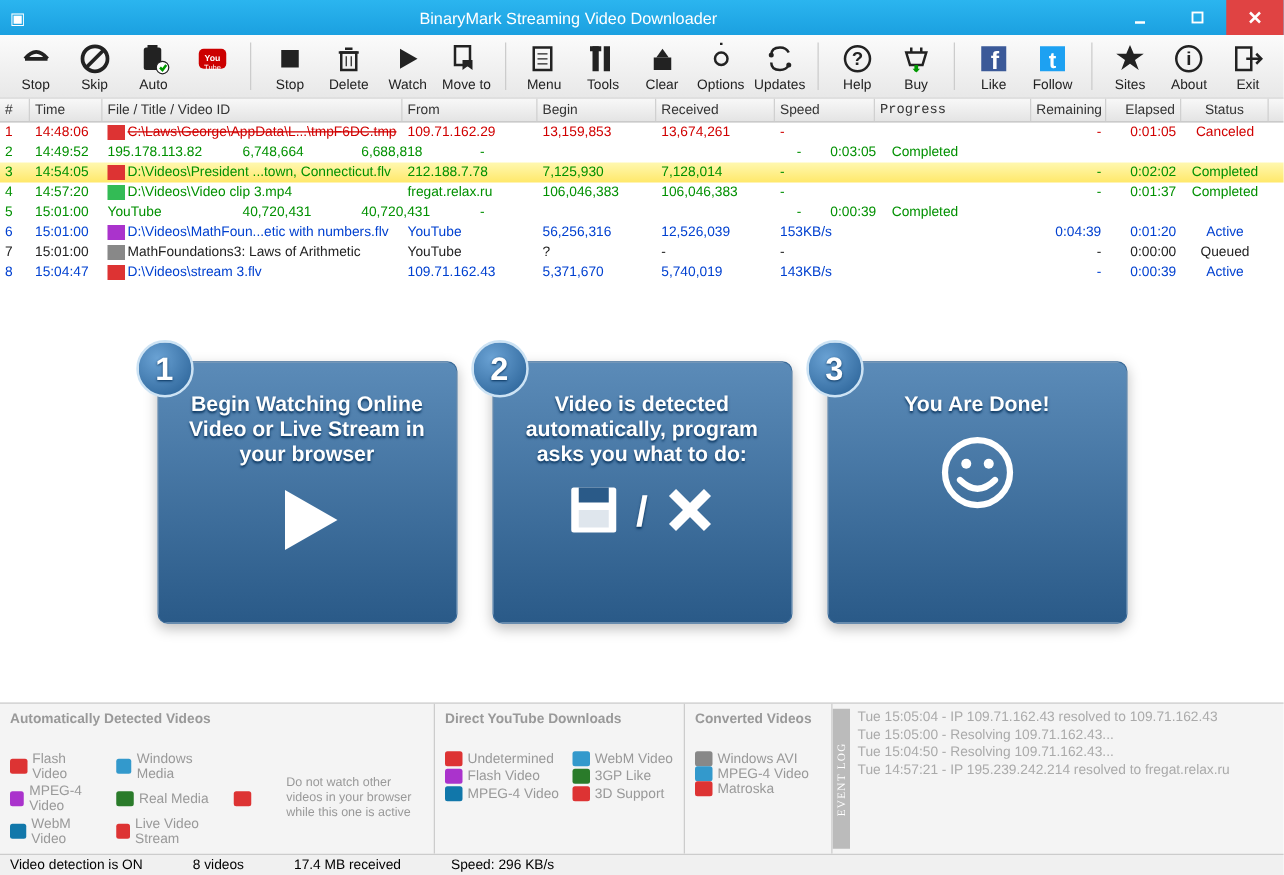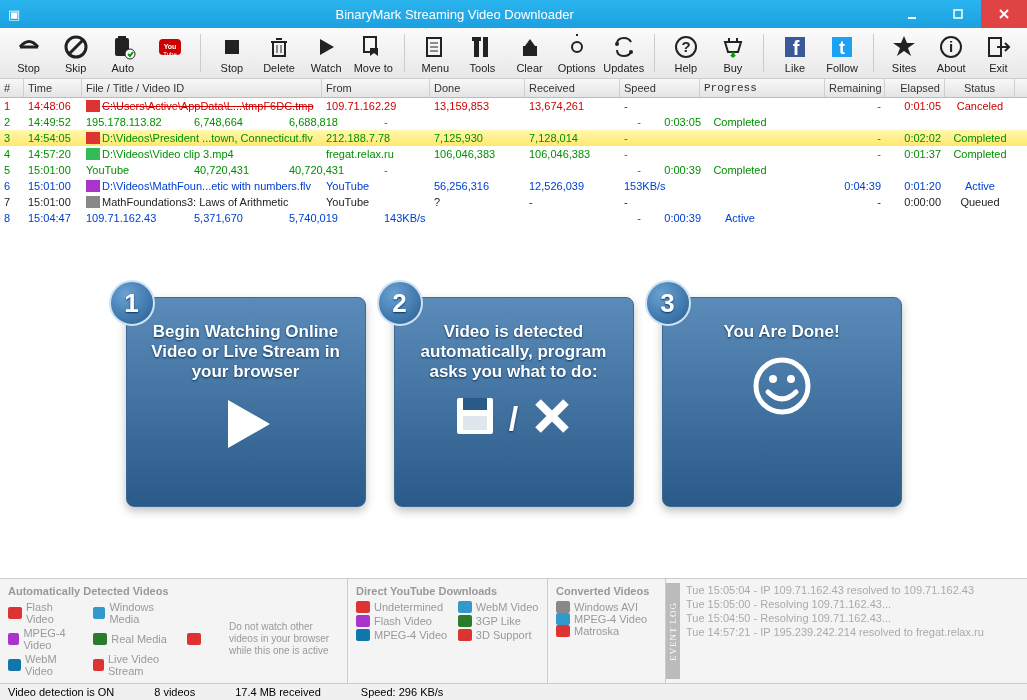--- a/index.html
+++ b/index.html
@@ -29,21 +29,21 @@
 .c-prog { width: 125px; position: relative; font-family: Liberation Mono, monospace; }
 .c-rem { width: 60px; text-align: right; }
 .c-elap { width: 60px; text-align: right; }
 .c-stat { width: 70px; text-align: center; }
 .hero { flex: 1; display: flex; justify-content: center; align-items: center; gap: 28px; padding: 10px; }
 .card { position: relative; width: 240px; height: 210px; background: linear-gradient(#5b8bb8,#2a5a88); border: 1px solid #3a6a98; border-radius: 8px; color: #fff; text-align: center; padding: 24px 12px 12px; font-size: 17px; font-weight: bold; text-shadow: 0 1px 2px #05305a; box-shadow: 0 4px 10px rgba(0,0,0,.25); }
 .card .badge { position: absolute; top: -18px; left: -18px; width: 46px; height: 46px; border-radius: 50%; background: radial-gradient(circle at 35% 30%,#6aa2d4,#255d92); border: 2px solid #cde3f4; display: flex; align-items: center; justify-content: center; font-size: 26px; color: #fff; font-weight: bold; }
 .card .cicons { margin-top: 12px; display: flex; justify-content: center; align-items: center; gap: 12px; }
 .bottom { display: flex; border-top: 1px solid #ccc; background: #f4f4f4; font-size: 11px; }
 .panel { padding: 6px 8px; border-right: 1px solid #ccc; }
-.panel h4 { color: #999; font-size: 11px; font-weight: bold; margin-bottom: 4px; }
+.panel h4 { color: #999; font-size: 11px; font-weight: bold; margin-bottom: 20px; }
 .panel .grid { display: grid; grid-template-columns: repeat(2,auto); gap: 2px 10px; }
 .panel .grid3 { display: grid; grid-template-columns: repeat(3,auto); gap: 2px 10px; }
 .chip { display: flex; align-items: center; gap: 4px; color: #999; }
 .chip .sq { width: 14px; height: 12px; border-radius: 2px; }
 .log { flex: 1; padding: 4px 6px 4px 20px; position: relative; color: #aaa; font-family: "Courier New", monospace; font-size: 11px; line-height: 14px; overflow: hidden; }
 .log .tab { position: absolute; left: 0; top: 4px; bottom: 4px; width: 14px; background: #bbb; color: #fff; writing-mode: vertical-lr; transform: rotate(180deg); text-align: center; font-size: 9px; font-family: "Segoe UI"; letter-spacing: 1px; }
 .status { display: flex; border-top: 1px solid #ccc; background: #f0f0f0; font-size: 11px; padding: 2px 8px; gap: 40px; }
 .fileic { width: 14px; height: 12px; display: inline-block; }
 </style>
 </head>
@@ -286,36 +286,36 @@
       </div>
       <span>Exit</span>
     </div>
   </div>
 
 <div class="headers">
   <div class="c-num">#</div>
   <div class="c-time">Time</div>
   <div class="c-file">File / Title / Video ID</div>
   <div class="c-from">From</div>
-  <div class="c-size">Done</div>
+  <div class="c-size">Begin</div>
   <div class="c-recv">Received</div>
   <div class="c-speed">Speed</div>
   <div class="c-prog">Progress</div>
   <div class="c-rem">Remaining</div>
   <div class="c-elap">Elapsed</div>
   <div class="c-stat">Status</div>
 </div>
 
 <div class="rows" id="rows">
     <div class="row" style="color: rgb(208, 0, 0);">
       <div class="c-num">1</div>
       <div class="c-time">14:48:06</div>
       <div class="c-file">
         <span class="fileic" style="background:#d33"></span>
-        <span style="text-decoration:line-through;">C:\Users\Active\AppData\L...\tmpF6DC.tmp</span>
+        <span style="text-decoration:line-through;">C:\Laws\George\AppData\L...\tmpF6DC.tmp</span>
       </div>
       <div class="c-from">109.71.162.29</div>
       <div class="c-size">13,159,853</div>
       <div class="c-recv">13,674,261</div>
       <div class="c-speed">-</div>
       <div class="c-prog"></div>
       <div class="c-rem">-</div>
       <div class="c-elap">0:01:05</div>
       <div class="c-stat">Canceled</div>
     </div>
@@ -403,20 +403,24 @@
       <div class="c-recv">-</div>
       <div class="c-speed">-</div>
       <div class="c-prog"></div>
       <div class="c-rem">-</div>
       <div class="c-elap">0:00:00</div>
       <div class="c-stat">Queued</div>
     </div>
     <div class="row" style="color: rgb(0, 64, 208);">
       <div class="c-num">8</div>
       <div class="c-time">15:04:47</div>
+      <div class="c-file">
+        <span class="fileic" style="background:#d33"></span>
+        <span style="">D:\Videos\stream 3.flv</span>
+      </div>
       <div class="c-from">109.71.162.43</div>
       <div class="c-size">5,371,670</div>
       <div class="c-recv">5,740,019</div>
       <div class="c-speed">143KB/s</div>
       <div class="c-prog"></div>
       <div class="c-rem">-</div>
       <div class="c-elap">0:00:39</div>
       <div class="c-stat">Active</div>
     </div>
   </div>

